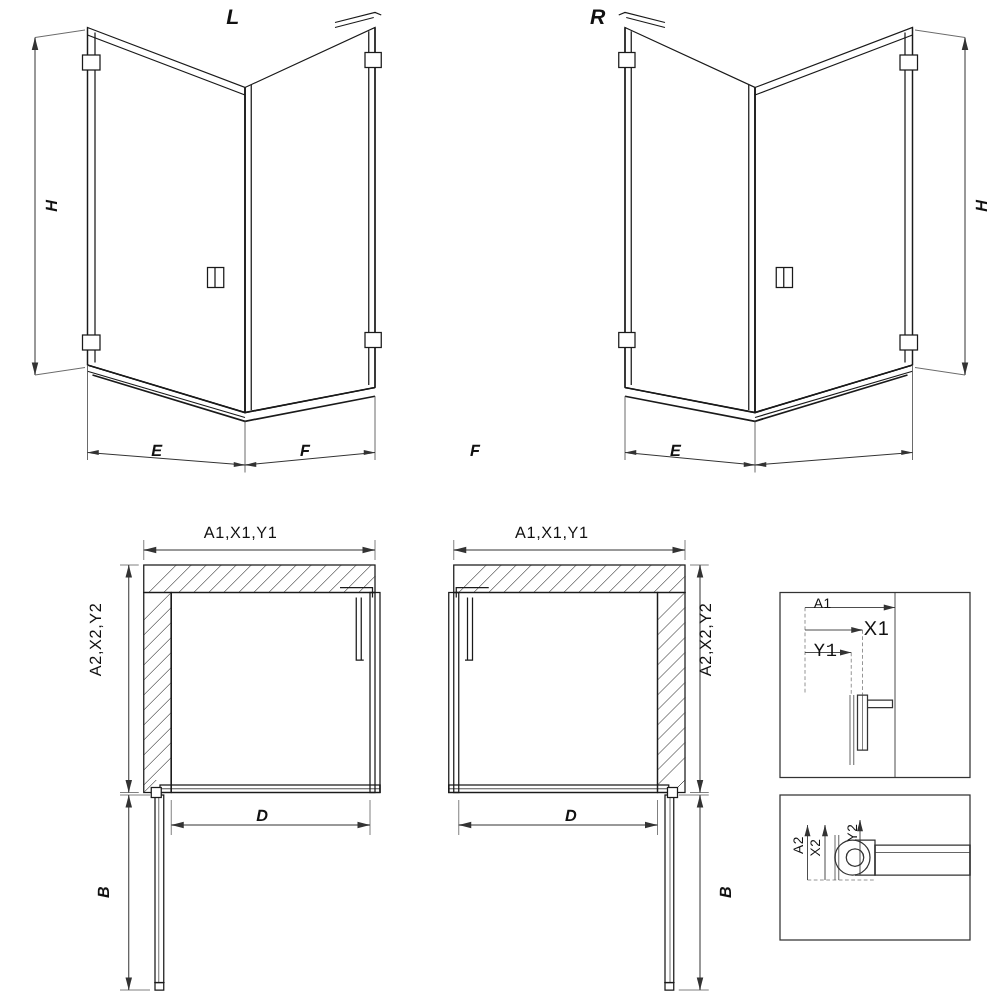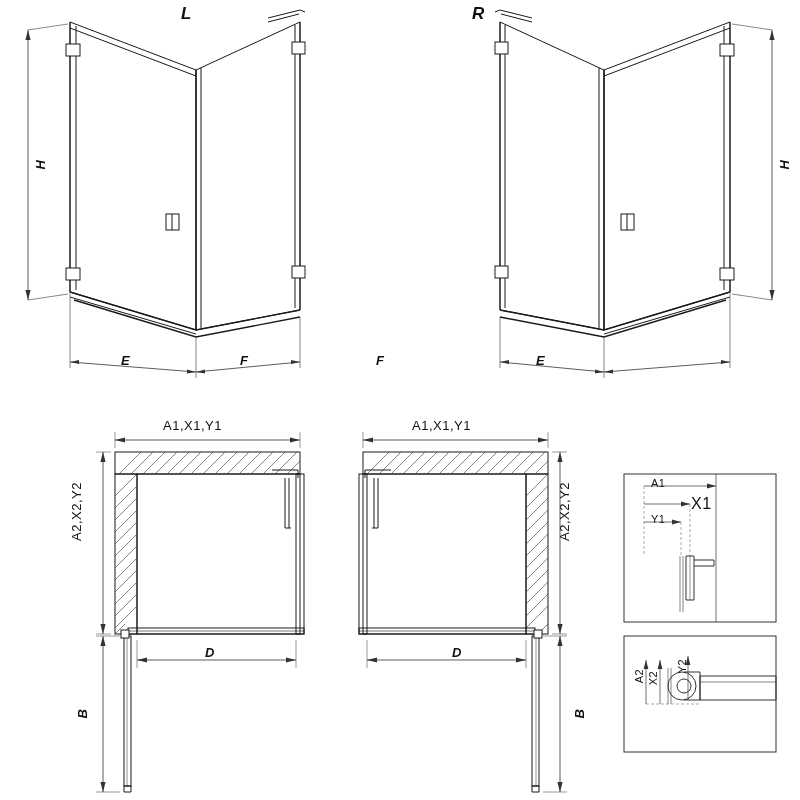--- a/index.html
+++ b/index.html
@@ -322,19 +322,19 @@
   <div class="lbl" style="left:535px;top:504px;transform:rotate(-90deg);transform-origin:center;">A2,X2,Y2</div>
 
   <div class="lbl it" style="left:205px;top:645px;">D</div>
   <div class="lbl it" style="left:452px;top:645px;">D</div>
 
   <div class="lbl it" style="left:78px;top:706px;transform:rotate(-90deg);">B</div>
   <div class="lbl it" style="left:575px;top:706px;transform:rotate(-90deg);">B</div>
 
   <div class="lbl" style="left:651px;top:477px;font-size:11px;text-align:center;">A1</div>
   <div class="lbl" style="left:675px;top:495px;font-size:16px;margin-left:16px;">X1</div>
-  <div class="lbl" style="left:651px;top:513px;font-size:11px;">Y1</div>
+  <div class="lbl" style="left:651px;top:513px;font-size:15px;font-family:Liberation Mono, monospace;">Y1</div>
 
   <div class="lbl" style="left:632px;top:670px;font-size:11px;transform:rotate(-90deg);">A2</div>
   <div class="lbl" style="left:646px;top:672px;font-size:11px;transform:rotate(-90deg);">X2</div>
   <div class="lbl" style="left:675px;top:660px;font-size:11px;transform:rotate(-90deg);">Y2</div>
 
 </div>
 
 </body></html>

